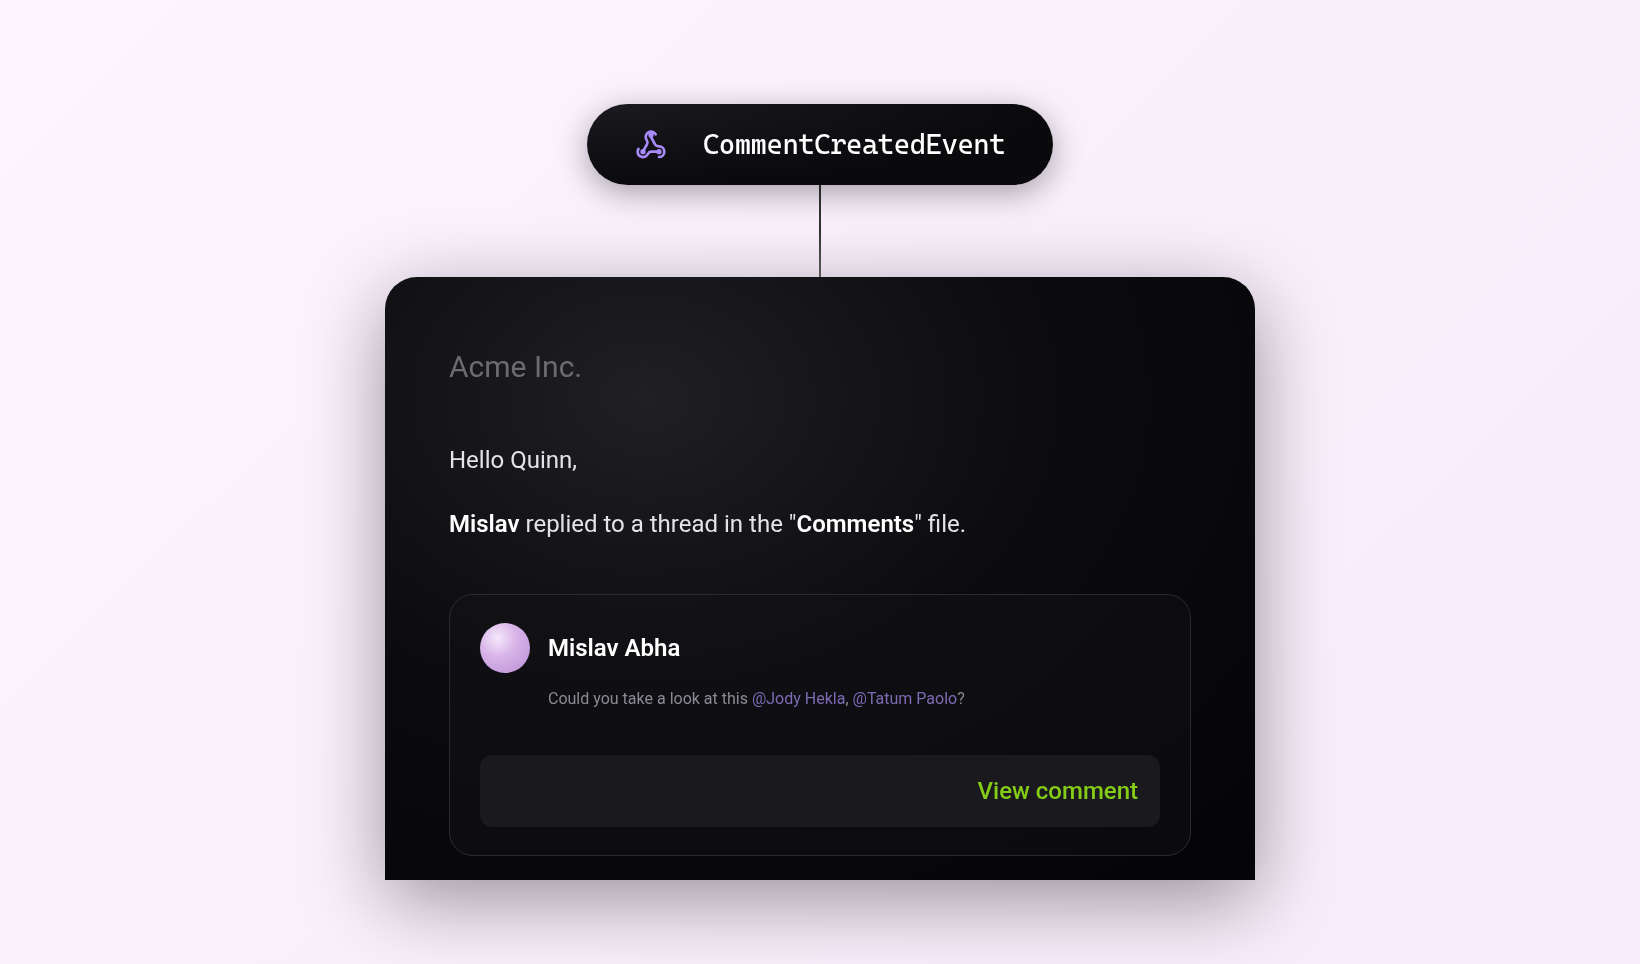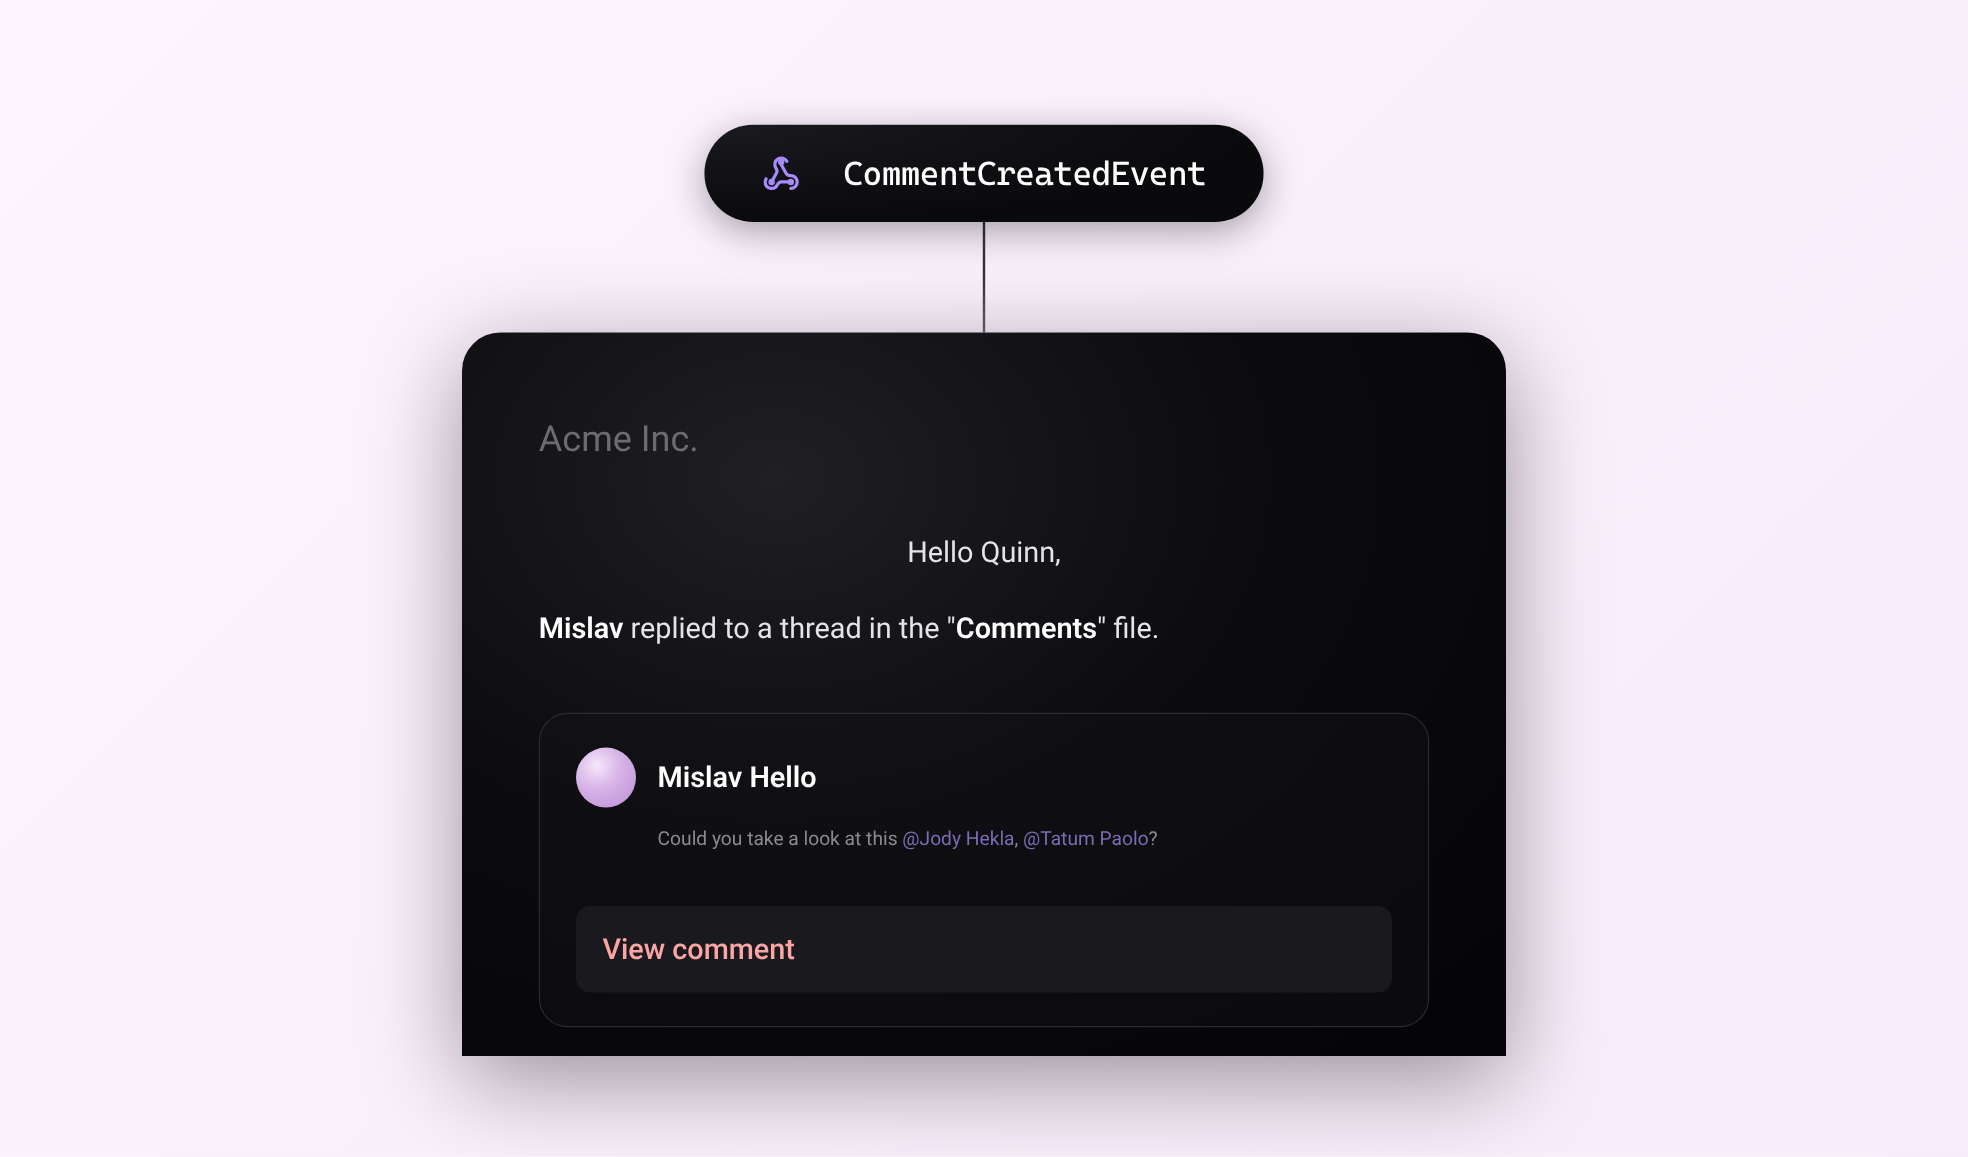--- a/index.html
+++ b/index.html
@@ -71,21 +71,20 @@
       font-size: 30px;
       font-weight: 400;
       margin-bottom: 62px;
     }
     
     .greeting {
       color: #e4e4e8;
       font-size: 24px;
       font-weight: 400;
       margin-bottom: 36px;
-      text-align: center;
     }
     
     .activity-line {
       color: #e4e4e8;
       font-size: 24px;
       font-weight: 400;
       margin-bottom: 56px;
     }
     
     .activity-line .bold {
@@ -132,25 +131,25 @@
     .mention {
       color: #7c6bb3;
     }
     
     .view-button {
       width: calc(100% - 0px);
       background: #1a1a1e;
       border: none;
       border-radius: 12px;
       padding: 22px;
-      color: #fca5a5;
+      color: #84cc16;
       font-size: 24px;
       font-weight: 500;
       cursor: pointer;
-      text-align: left;
+      text-align: right;
       font-family: inherit;
     }
     
   </style>
 </head>
 <body>
 
 <div class="event-pill">
   <span class="webhook-icon">
     <svg viewBox="0 0 24 24" fill="none" stroke="#a78bfa" stroke-width="2" stroke-linecap="round" stroke-linejoin="round">
@@ -172,20 +171,20 @@
 
   <div class="greeting">Hello Quinn,</div>
 
   <div class="activity-line">
     <span class="bold">Mislav</span><span> replied to a thread in the "</span><span class="bold">Comments</span><span>" file.</span>
   </div>
 
   <div class="comment-box">
     <div class="comment-header">
       <div class="avatar"></div>
-      <div class="commenter-name">Mislav Hello</div>
+      <div class="commenter-name">Mislav Abha</div>
     </div>
     <div class="comment-body">
       <span>Could you take a look at this </span><span class="mention">@Jody Hekla</span><span>, </span><span class="mention">@Tatum Paolo</span><span>?</span>
     </div>
     <button class="view-button">View comment</button>
   </div>
 </div>
 
 </body></html>

